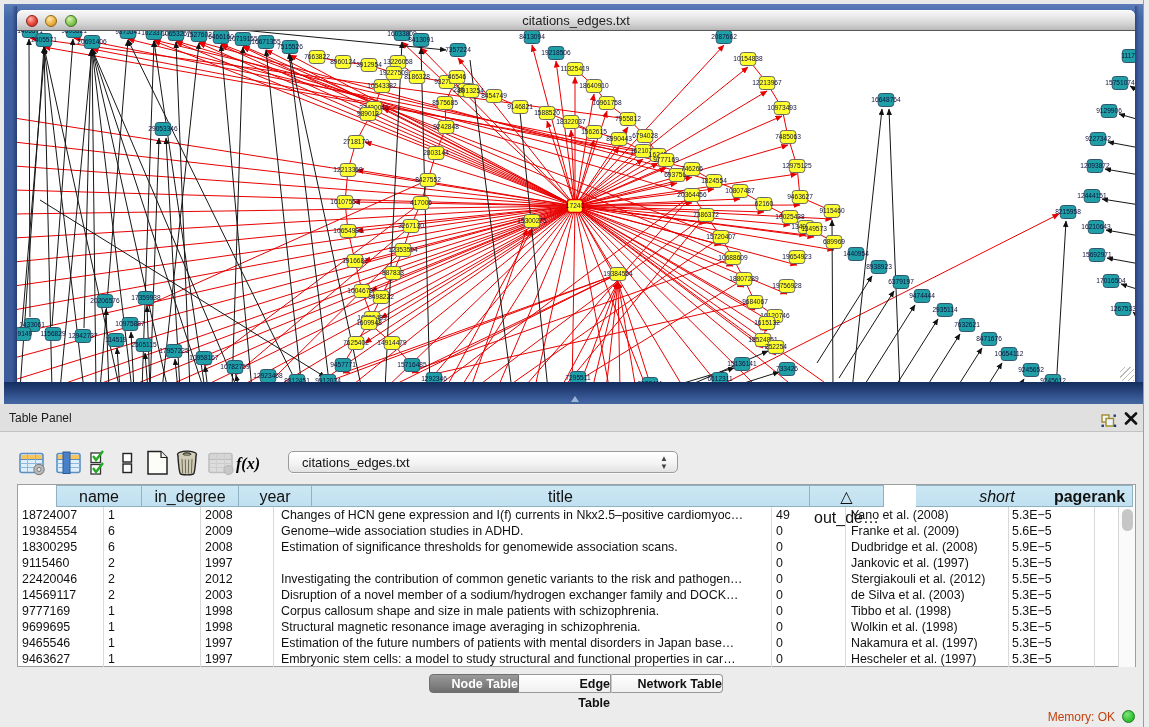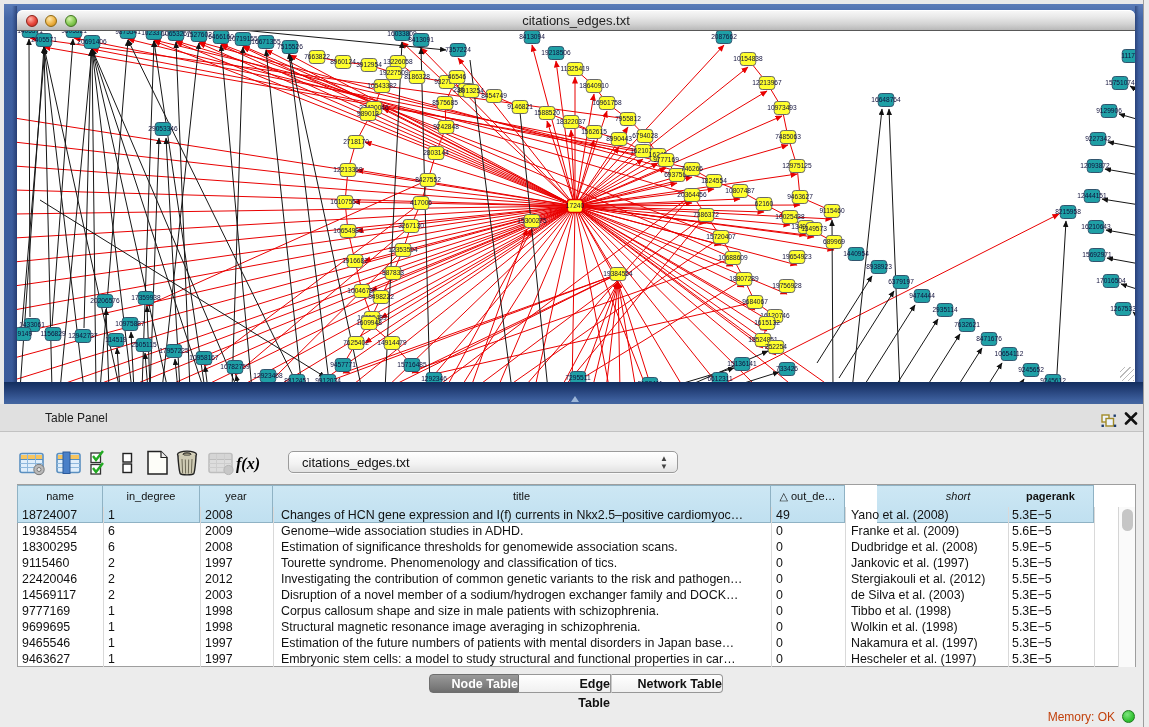--- a/index.html
+++ b/index.html
@@ -19,30 +19,30 @@
 #lr{left:9px;background:radial-gradient(circle at 35% 30%,#ffb3a7,#e8473c 55%,#b5271d);border:1px solid #8e1f16;}
 #ly{left:28px;background:radial-gradient(circle at 35% 30%,#ffe9ad,#edb143 55%,#c28013);border:1px solid #8f6911;}
 #lg{left:48px;background:radial-gradient(circle at 35% 30%,#d7f3ae,#85ca52 55%,#56982b);border:1px solid #427621;}
 #canvas{position:absolute;left:0;top:21px;width:1118px;height:351px;background:#fff;overflow:hidden;}
 #grip{position:absolute;right:1px;bottom:1px;width:14px;height:14px;
  background:repeating-linear-gradient(135deg,transparent 0,transparent 3px,#bbb 3px,#bbb 4px);}
 #splitter{position:absolute;left:571px;top:396px;width:0;height:0;border-left:4px solid transparent;border-right:4px solid transparent;border-bottom:6px solid #9db6d8;}
 
 #tp{position:absolute;left:0;top:404px;width:1149px;height:323px;background:#ececec;}
 #tphead{position:absolute;left:0;top:0;width:1149px;height:28px;background:#e0e0e0;border-bottom:1px solid #c2c2c2;}
-#tphead .t{position:absolute;left:9px;top:7px;font-size:12px;color:#1c1c1c;margin-left:36px;}
+#tphead .t{position:absolute;left:9px;top:7px;font-size:12px;color:#1c1c1c;}
 #combo{position:absolute;left:288px;top:47px;width:390px;height:22px;border:1px solid #9b9b9b;border-radius:5px;
  background:linear-gradient(180deg,#fff 0,#f2f2f2 60%,#e2e2e2 100%);box-shadow:0 1px 0 rgba(255,255,255,.7);}
 #combo .t{position:absolute;left:13px;top:3px;font-size:13px;color:#111;}
 #combo .ar{position:absolute;right:9px;top:3px;font-size:8px;color:#444;line-height:8px;}
 
 #tbl{position:absolute;left:17px;top:80px;width:1119px;height:183px;background:#fff;border:1px solid #9e9e9e;}
-.hd{position:absolute;top:81px;height:38px;background:linear-gradient(180deg,#cde7f4 0,#c0e0f0 100%);
+.hd{position:absolute;top:81px;height:22px;background:linear-gradient(180deg,#cde7f4 0,#c0e0f0 100%);
  border-right:1px solid #8fb2c4;border-top:1px solid #8fb2c4;border-bottom:1px solid #8fb2c4;
- font-size:11px;color:#111;text-align:center;line-height:21px;}
+ font-size:16px;color:#111;text-align:center;line-height:21px;margin-left:39px;}
 .vline{position:absolute;top:103px;height:160px;width:1px;background:#d9d9d9;}
 .row{position:absolute;left:17px;width:1100px;height:16px;font-size:12.4px;color:#111;white-space:nowrap;}
 .row span{position:absolute;top:1px;}
 .c0{left:5px;} .c1{left:91px;} .c2{left:188px;} .c3{left:264px;} .c4{left:759px;} .c5{left:834px;} .c6{left:995px;}
 #sb{position:absolute;left:1118px;top:103px;width:17px;height:160px;background:#fafafa;border-left:1px solid #d5d5d5;}
 #sb .th{position:absolute;left:3px;top:2px;width:11px;height:22px;border-radius:6px;background:#c6c6c6;}
 
 #tabs{position:absolute;left:429px;top:270px;height:19px;font-size:12.5px;font-weight:bold;}
 .tab{position:absolute;top:0;height:19px;line-height:19px;text-align:right;border:1px solid #979797;}
 #tab1{left:0;width:90px;border-radius:4px 0 0 4px;background:linear-gradient(180deg,#9a9a9a,#6e6e6e);color:#fff;border-color:#6e6e6e;}
@@ -1027,21 +1027,20 @@
       <span class="c2">2008</span>
       <span class="c3">Estimation of significance thresholds for genomewide association scans.</span>
       <span class="c4">0</span>
       <span class="c5">Dudbridge et al. (2008)</span>
       <span class="c6">5.9E−5</span>
     </div>
 <div class="row" style="top:151px">
       <span class="c0">9115460</span>
       <span class="c1">2</span>
       <span class="c2">1997</span>
-      <span class="c3">Tourette syndrome. Phenomenology and classification of tics.</span>
       <span class="c4">0</span>
       <span class="c5">Jankovic et al. (1997)</span>
       <span class="c6">5.3E−5</span>
     </div>
 <div class="row" style="top:167px">
       <span class="c0">22420046</span>
       <span class="c1">2</span>
       <span class="c2">2012</span>
       <span class="c3">Investigating the contribution of common genetic variants to the risk and pathogen…</span>
       <span class="c4">0</span>

